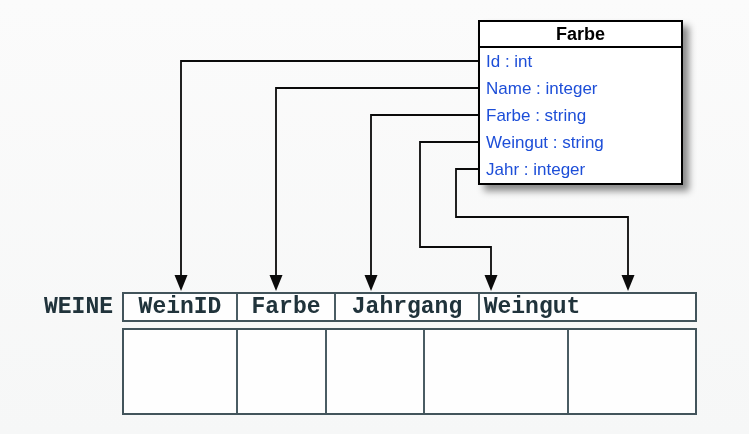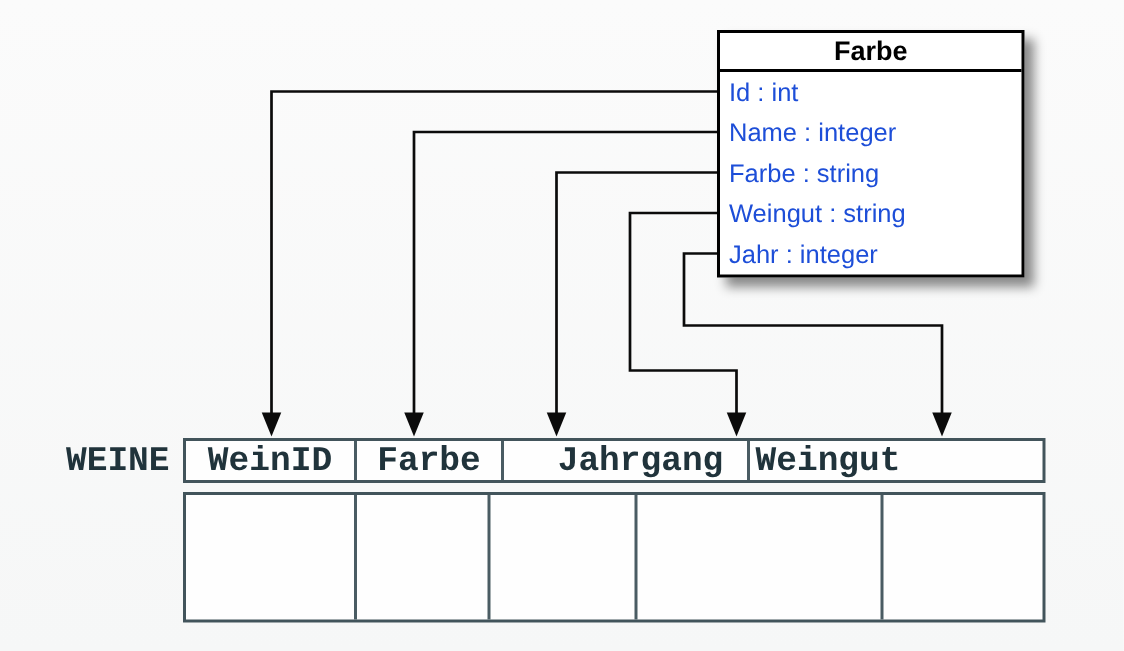--- a/index.html
+++ b/index.html
@@ -86,21 +86,21 @@
     height: 100%;
   }
   .table-row .cell:last-child { border-right: none; }
   .table-row.header .cell {
     line-height: 26px;
     text-align: center;
     font-size: 23px;
     overflow: hidden;
   }
   .w1 { width: 114px; } .w2 { width: 89px; } .w3 { width: 98px; }
-  .w4 { width: 144px; margin-left: 20px; } .w5 { width: 104px; }
+  .w4 { width: 144px; } .w5 { width: 104px; }
 </style>
 </head>
 <body>
 
 <div class="stage">
 
   <svg class="connectors" viewBox="0 0 749 434" xmlns="http://www.w3.org/2000/svg">
     <g>
       <path d="M481,61 L181,61 L181,276"></path>
       <polygon points="174.5,275 187.5,275 181,291"></polygon>

